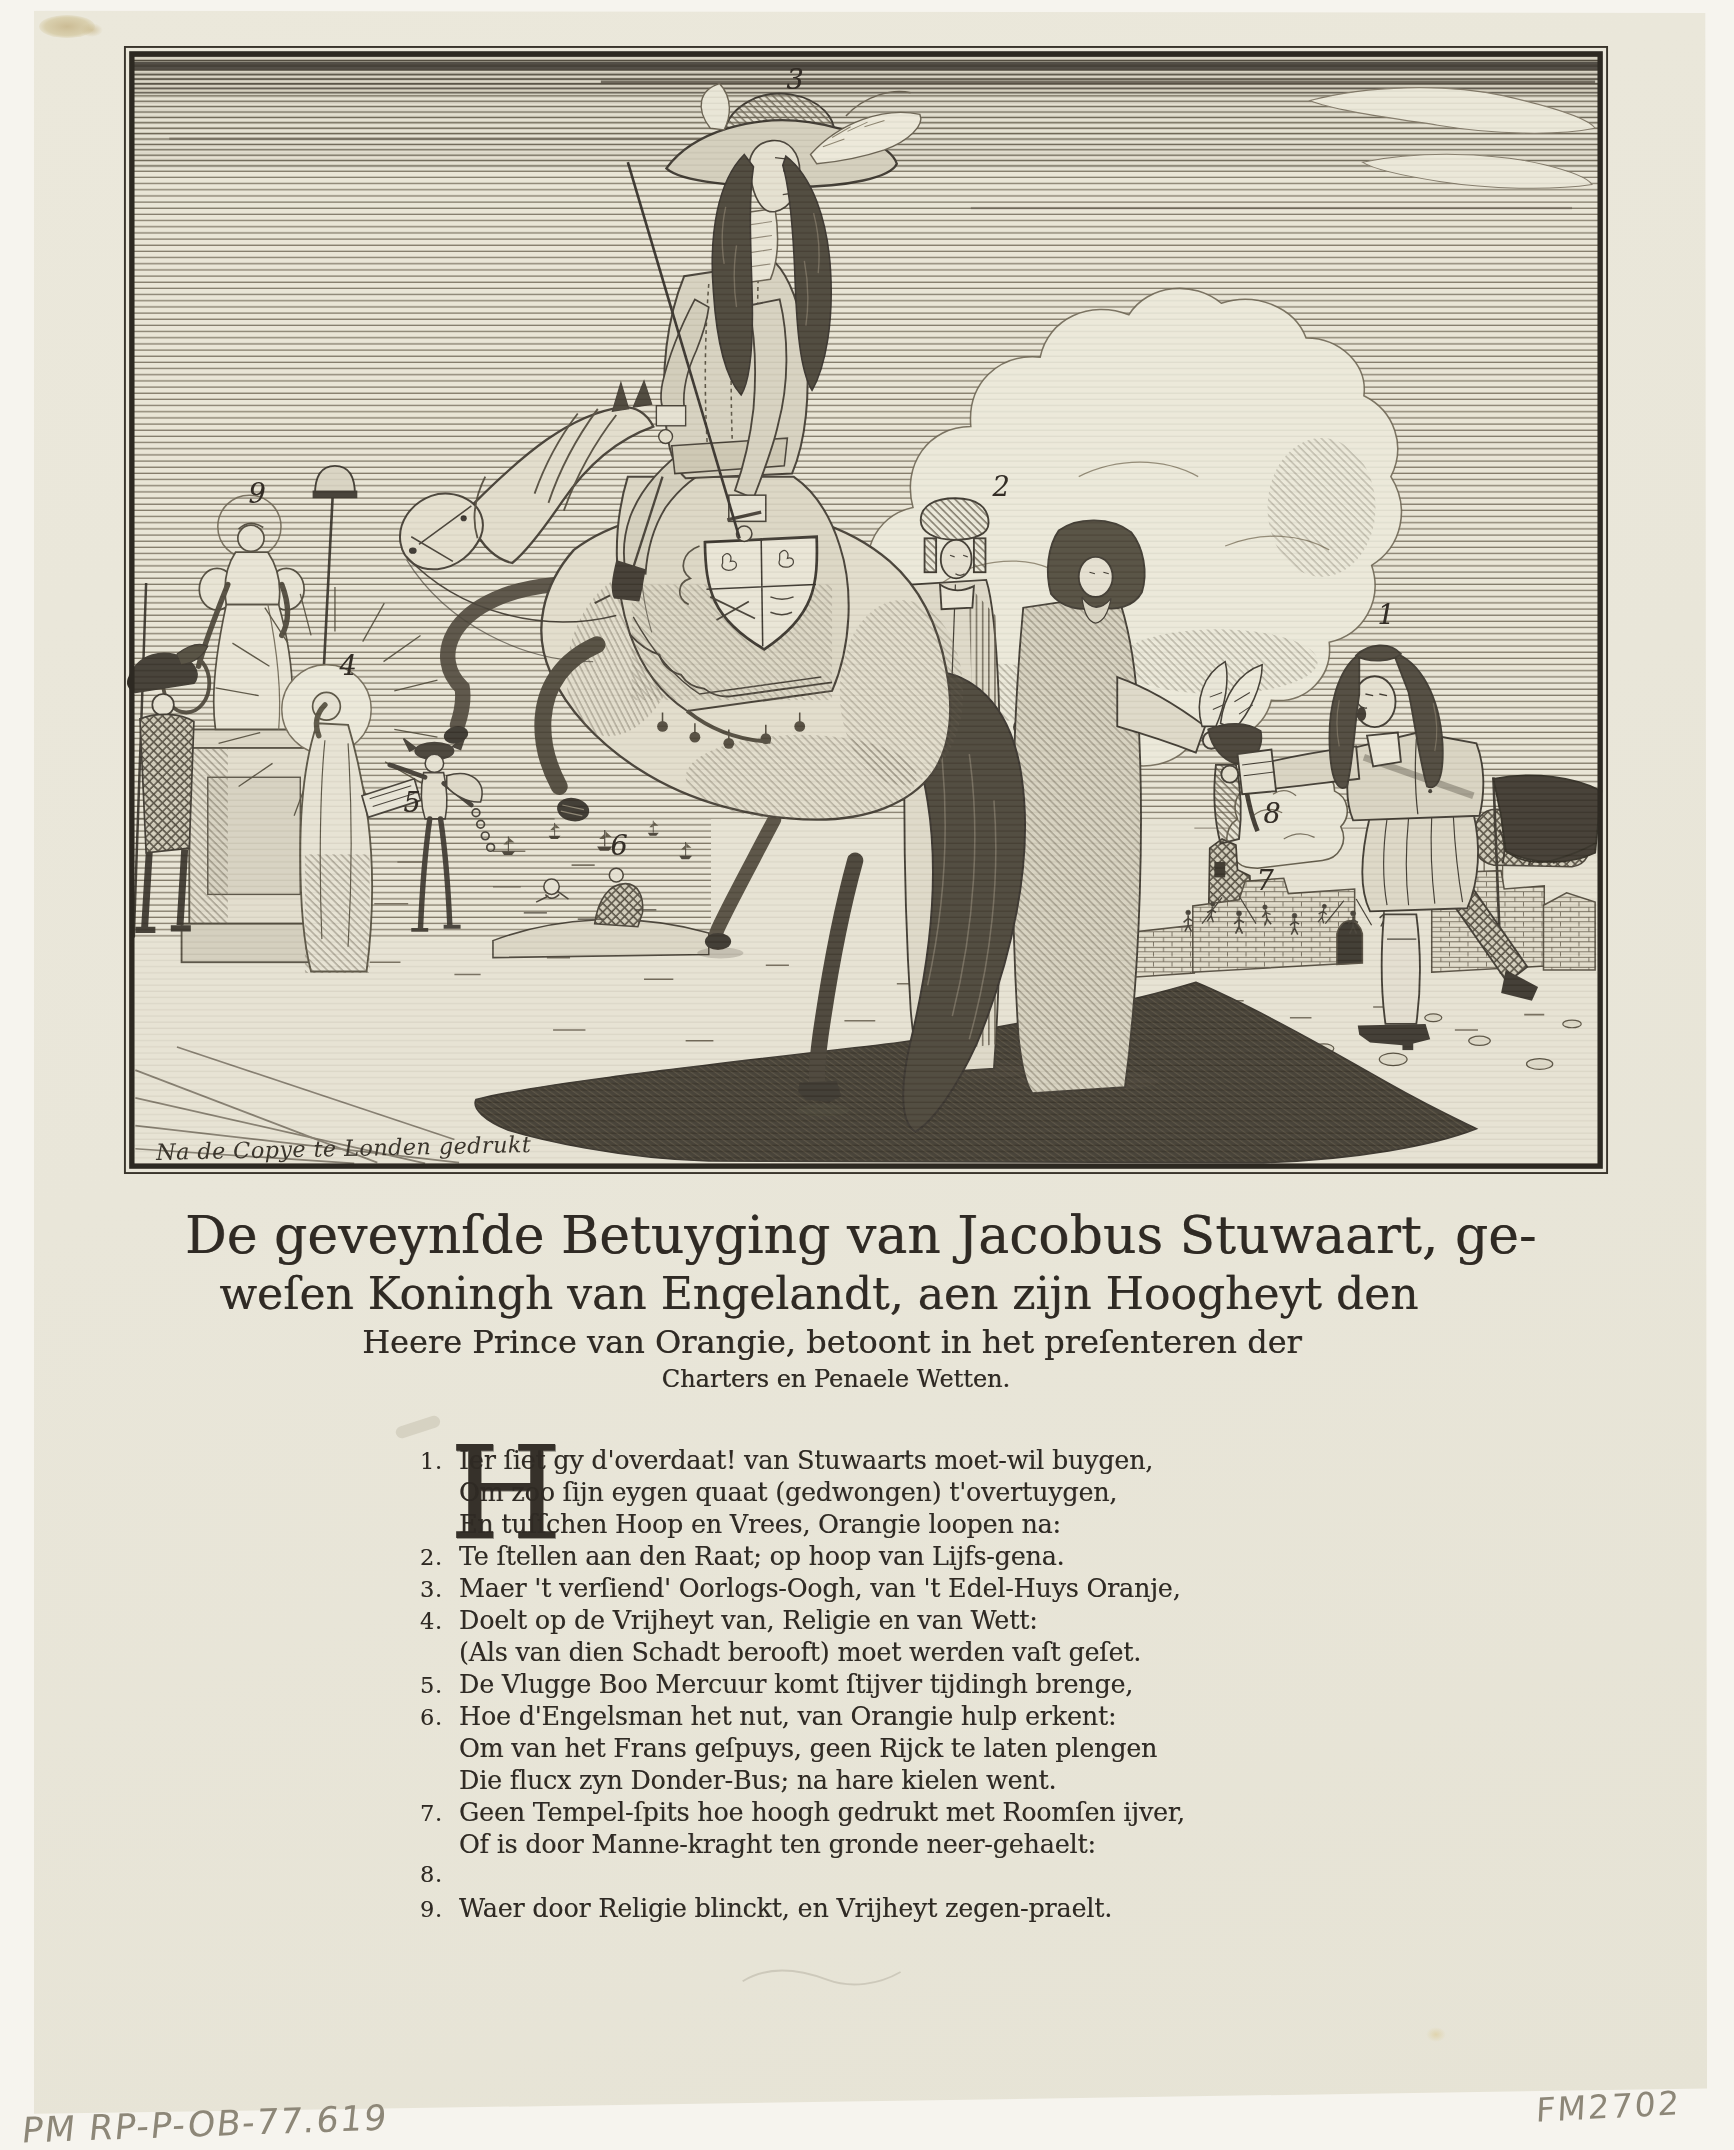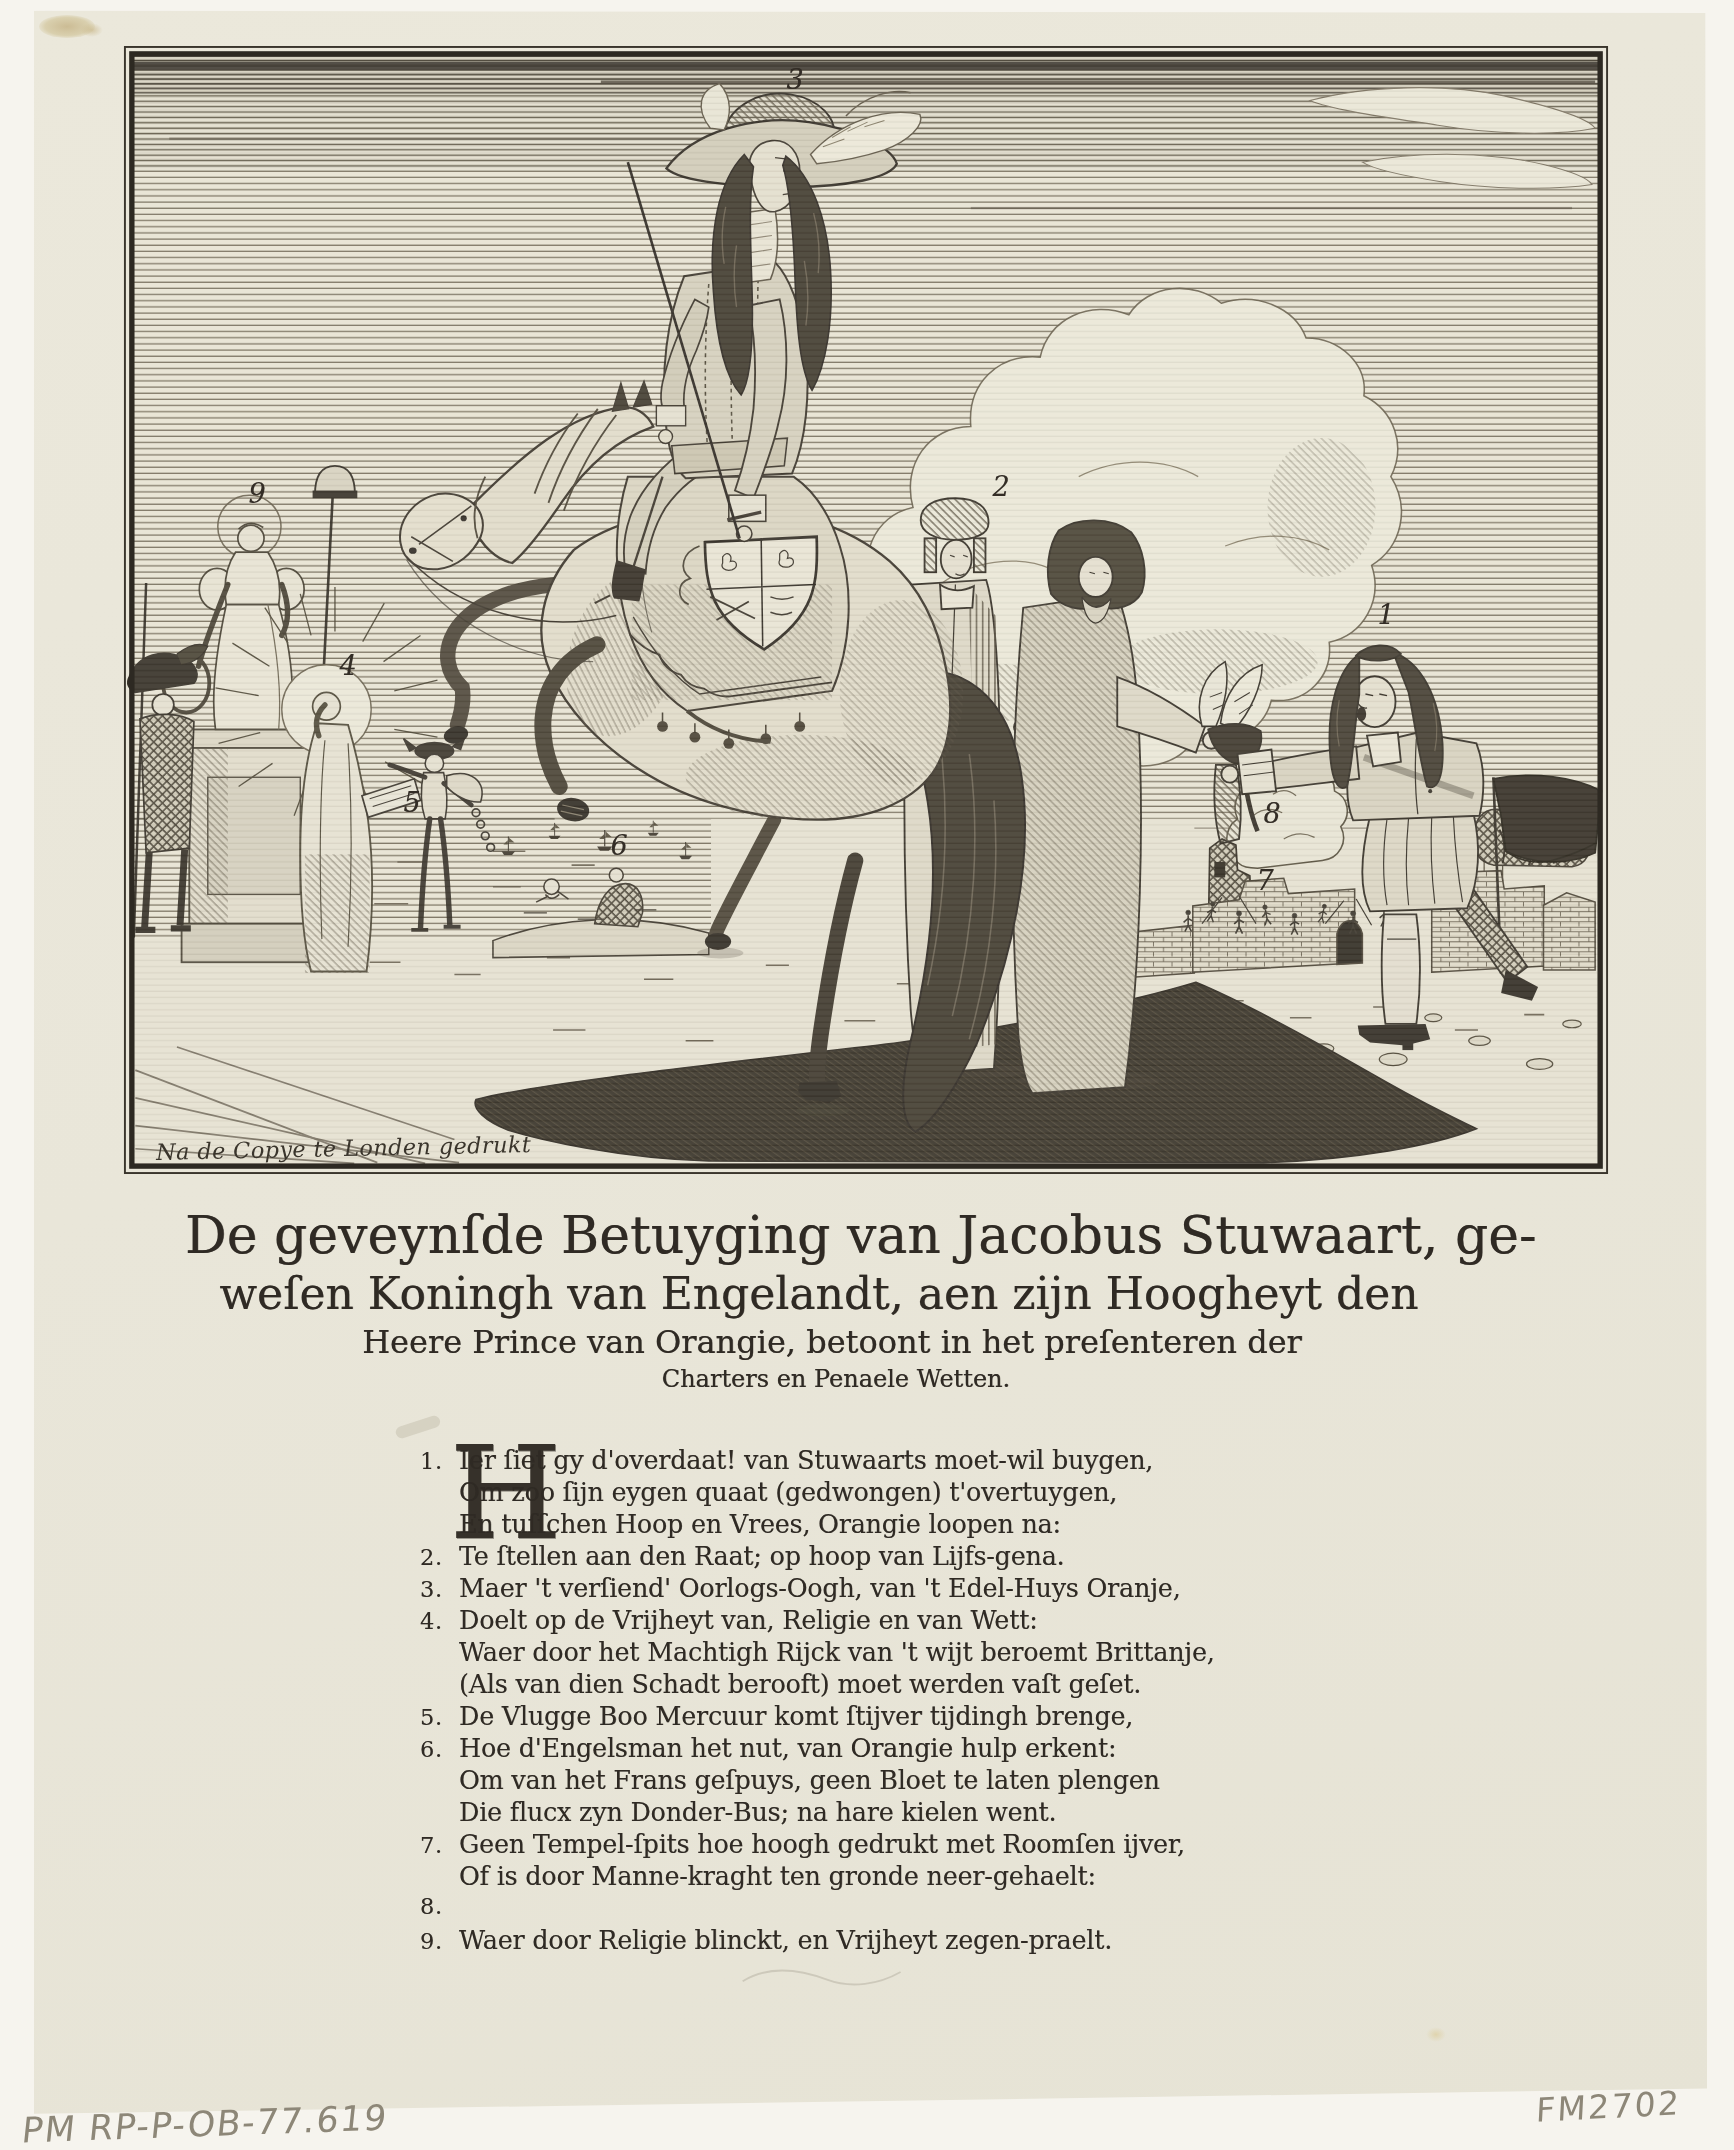--- a/index.html
+++ b/index.html
@@ -522,37 +522,33 @@
       <div class="vline">
         <span class="vnum">3.</span>
         <span class="vtxt">Maer 't verſiend' Oorlogs-Oogh, van 't Edel-Huys Oranje,</span>
       </div>
       <div class="vline">
         <span class="vnum">4.</span>
         <span class="vtxt">Doelt op de Vrijheyt van, Religie en van Wett:</span>
       </div>
       <div class="vline">
         <span class="vnum"></span>
-        <span class="vtxt">Waer door het Machtigh Rijck van 't wijt beroemt Brittanje,</span>
-      </div>
-      <div class="vline">
-        <span class="vnum"></span>
         <span class="vtxt">(Als van dien Schadt berooft) moet werden vaſt geſet.</span>
       </div>
       <div class="vline">
         <span class="vnum">5.</span>
         <span class="vtxt">De Vlugge Boo Mercuur komt ſtijver tijdingh brenge,</span>
       </div>
       <div class="vline">
         <span class="vnum">6.</span>
         <span class="vtxt">Hoe d'Engelsman het nut, van Orangie hulp erkent:</span>
       </div>
       <div class="vline">
         <span class="vnum"></span>
-        <span class="vtxt">Om van het Frans geſpuys, geen Bloet te laten plengen</span>
+        <span class="vtxt">Om van het Frans geſpuys, geen Rijck te laten plengen</span>
       </div>
       <div class="vline">
         <span class="vnum"></span>
         <span class="vtxt">Die flucx zyn Donder-Bus; na hare kielen went.</span>
       </div>
       <div class="vline">
         <span class="vnum">7.</span>
         <span class="vtxt">Geen Tempel-ſpits hoe hoogh gedrukt met Roomſen ijver,</span>
       </div>
       <div class="vline">

